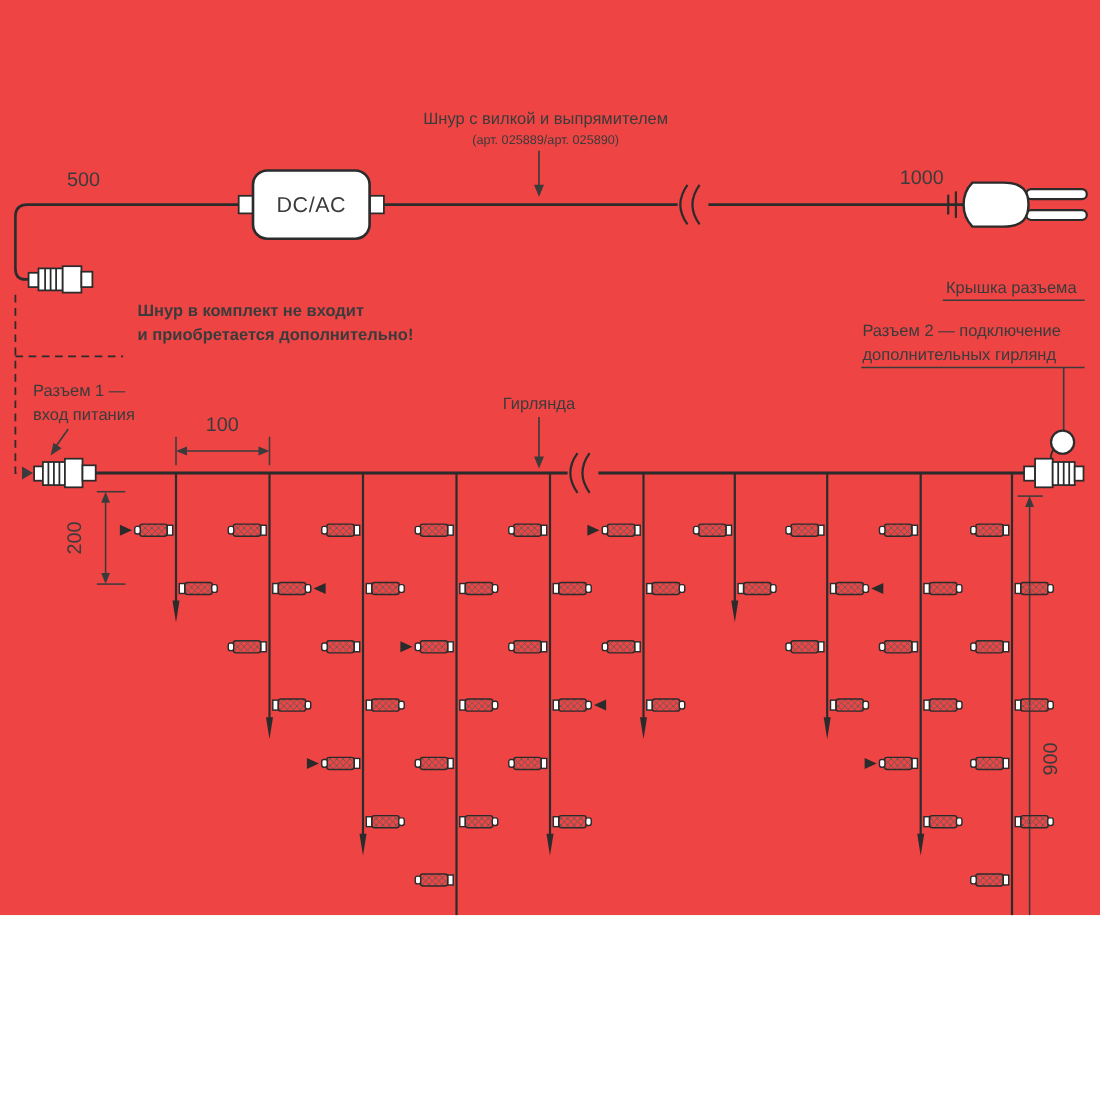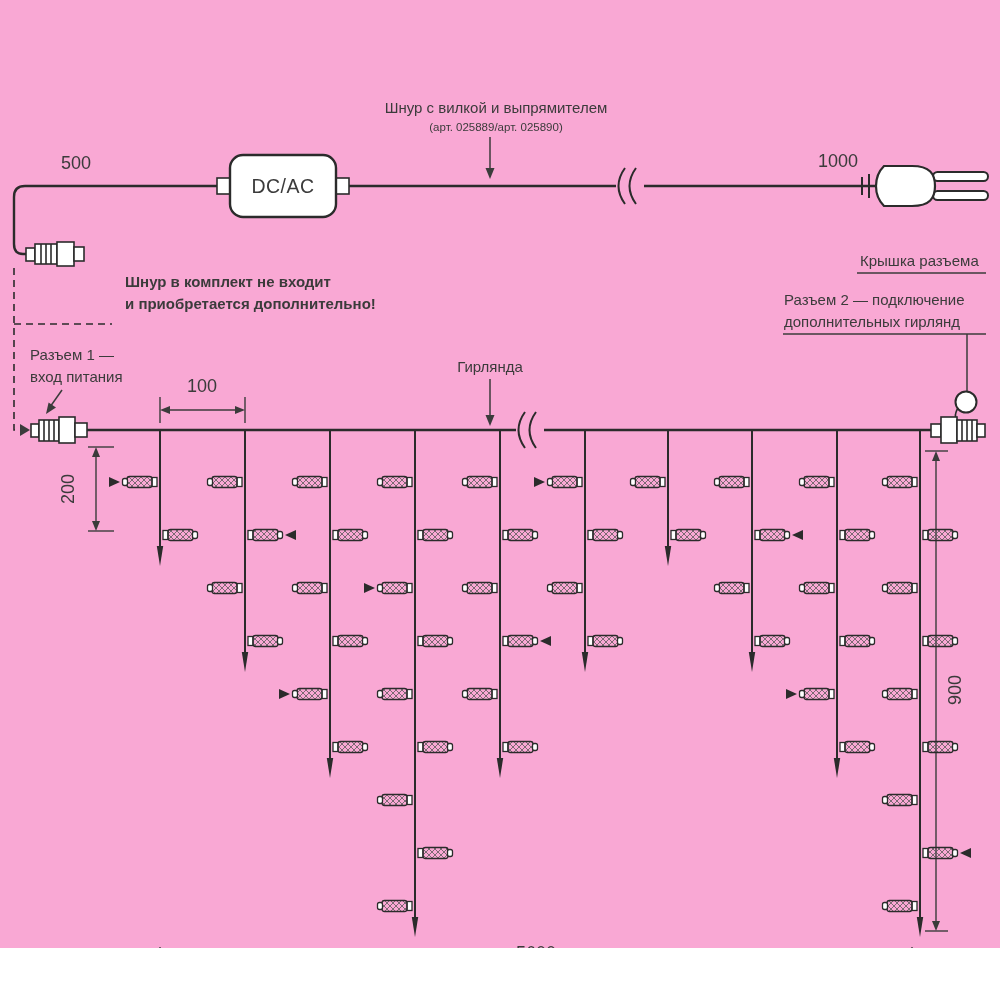--- a/index.html
+++ b/index.html
@@ -1,16 +1,16 @@
 <!DOCTYPE html>
 <html><head>
 <meta charset="utf-8">
 <style>
   html,body{margin:0;padding:0;background:#ffffff;}
-  .stage{width:1000px;height:948px;position:relative;background:#f9a8d4;overflow:hidden;
+  .stage{width:1000px;height:832px;position:relative;background:#ef4444;overflow:hidden;
          font-family:"Liberation Sans", sans-serif;}
   svg{display:block;}
   text{font-family:"Liberation Sans", sans-serif;fill:#3b3b3b;}
   .dim{font-size:18px;}
   .lbl{font-size:15px;}
   .sub{font-size:11.5px;}
   .bold{font-weight:bold;}
 </style>
 </head>
 <body>

